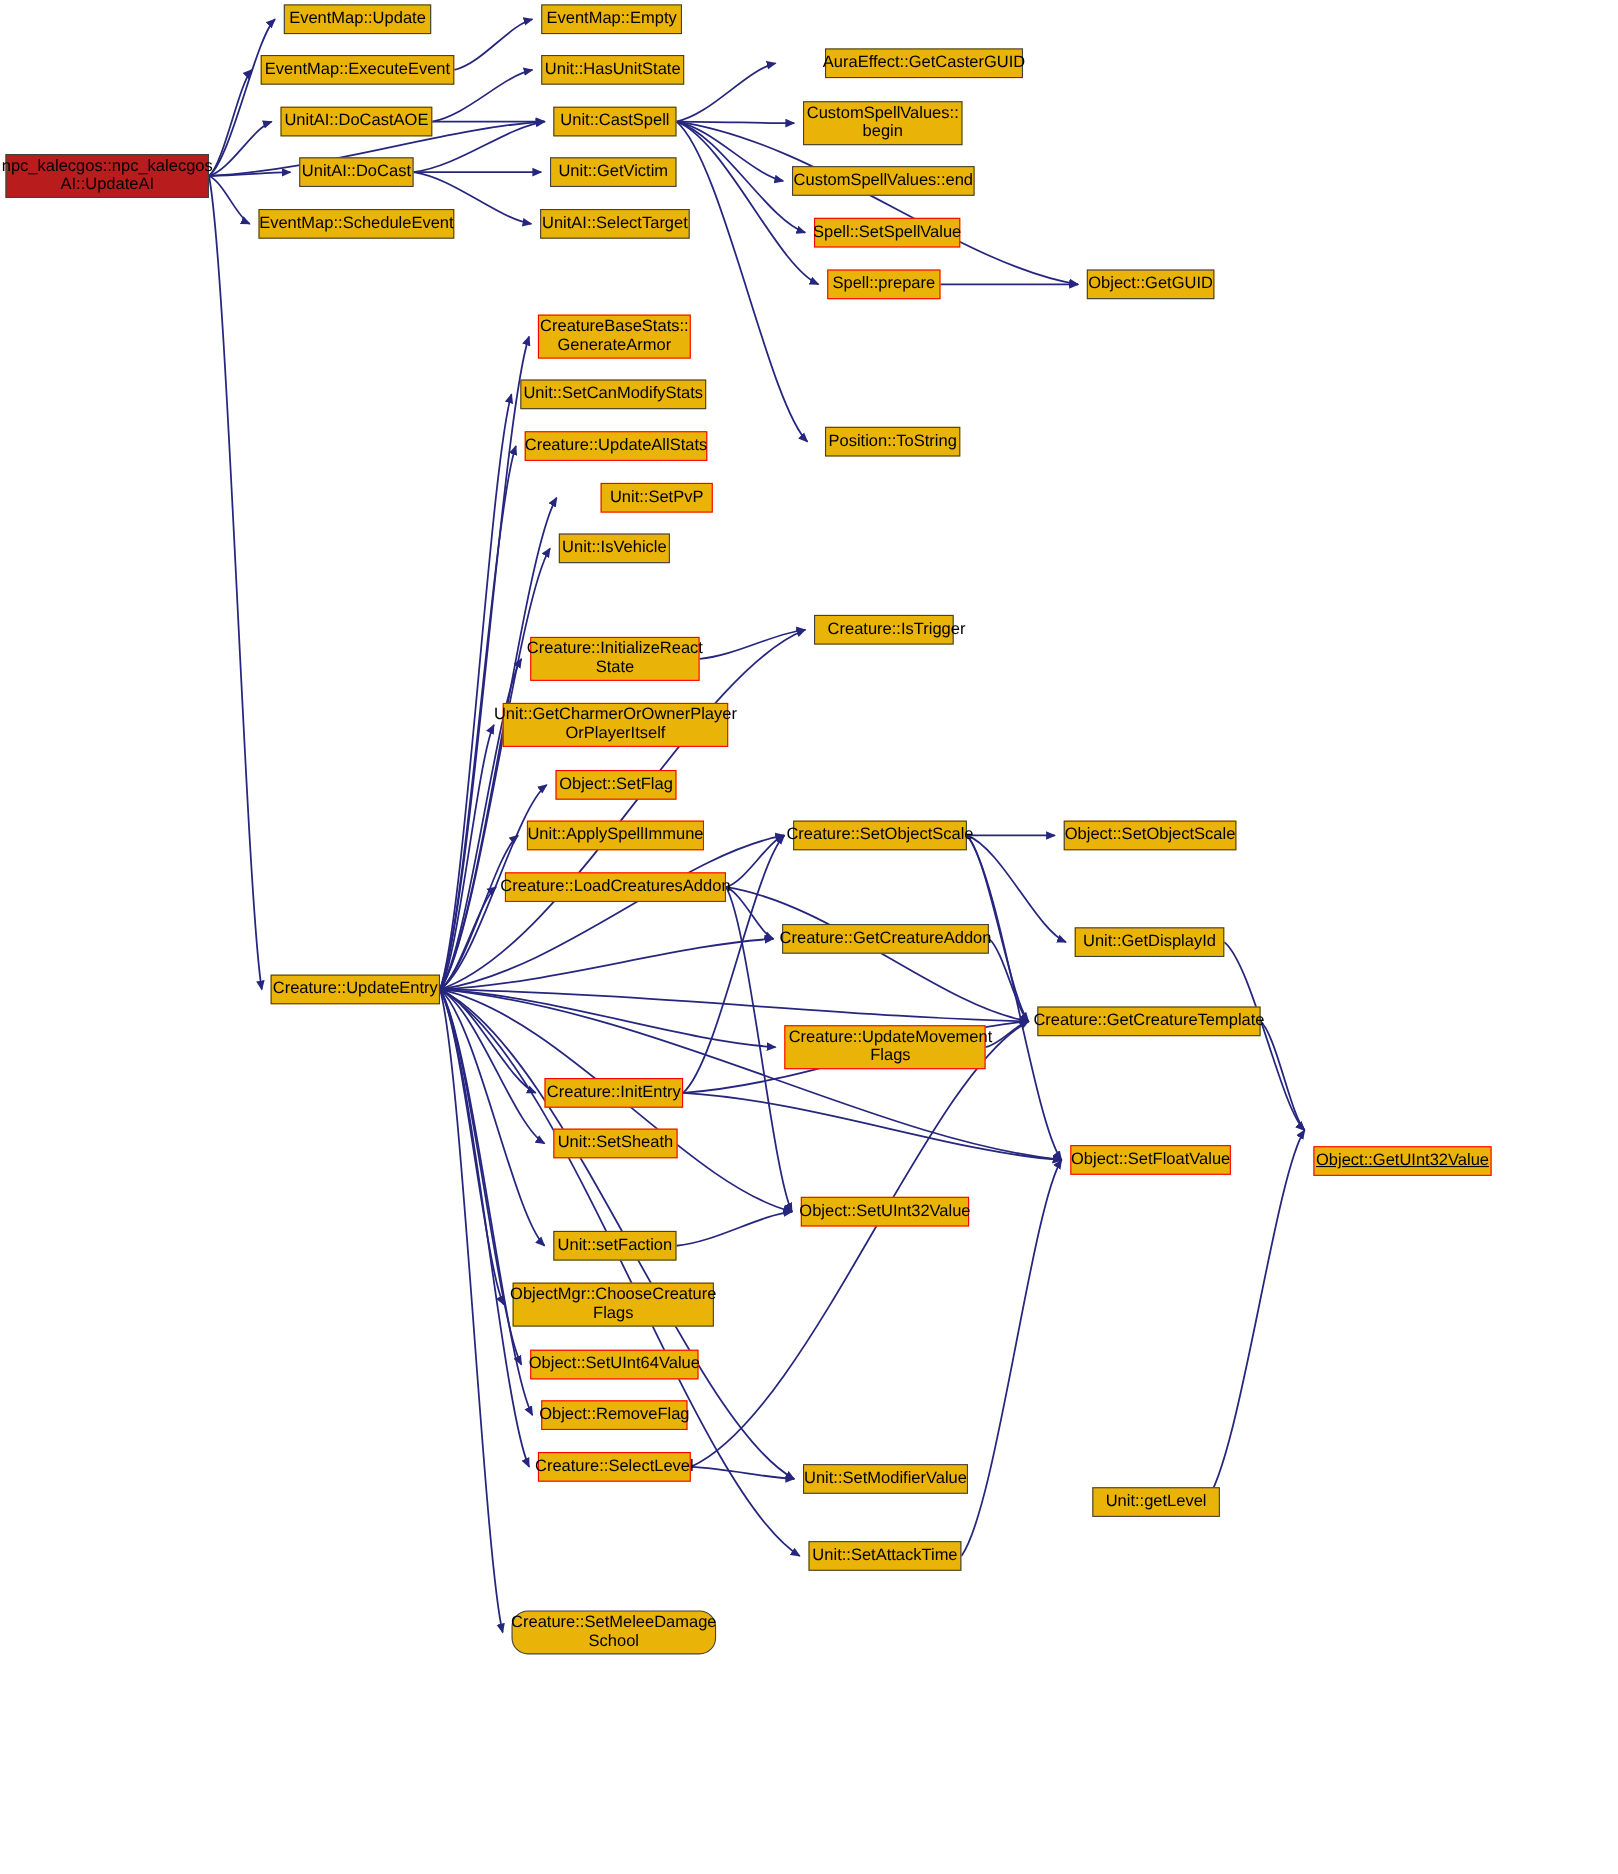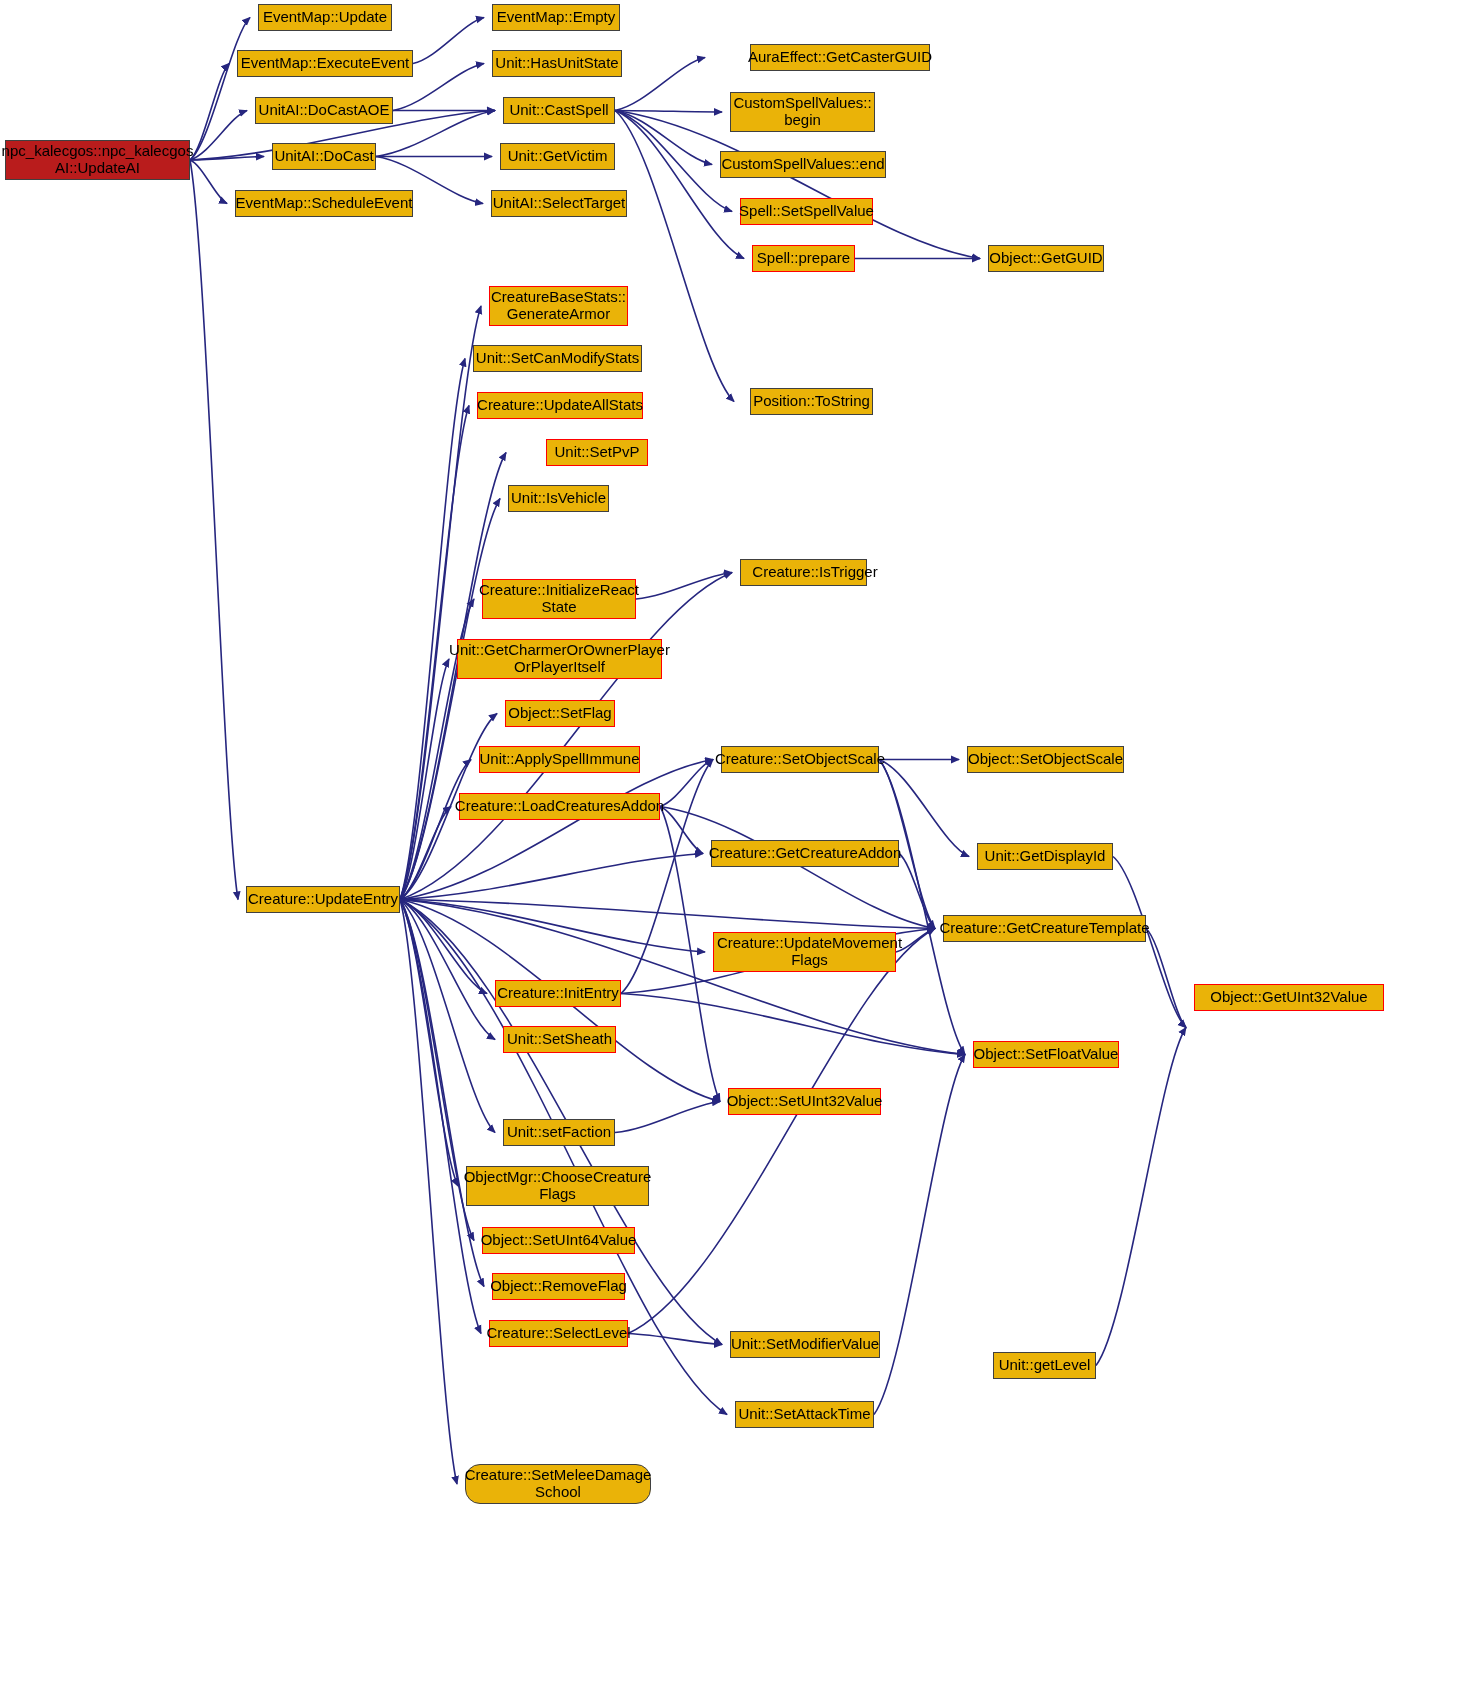--- a/index.html
+++ b/index.html
@@ -133,28 +133,28 @@
       <div class="node" style="left: 246px; top: 886px; width: 154px; height: 27px;">Creature::UpdateEntry</div>
       <div class="node" style="left: 721px; top: 746px; width: 158px; height: 27px;">Creature::SetObjectScale</div>
       <div class="node" style="left: 967px; top: 746px; width: 157px; height: 27px;">Object::SetObjectScale</div>
       <div class="node" style="left: 711px; top: 840px; width: 188px; height: 27px;">Creature::GetCreatureAddon</div>
       <div class="node" style="left: 977px; top: 843px; width: 136px; height: 27px;">Unit::GetDisplayId</div>
       <div class="node" style="left: 943px; top: 915px; width: 203px; height: 27px;">Creature::GetCreatureTemplate</div>
       <div class="node red" style="left: 713px; top: 932px; width: 183px; height: 40px; padding-left: 15px;">Creature::UpdateMovement
 Flags</div>
       <div class="node red" style="left: 495px; top: 980px; width: 126px; height: 27px;">Creature::InitEntry</div>
       <div class="node red" style="left: 503px; top: 1026px; width: 113px; height: 27px;">Unit::SetSheath</div>
-      <div class="node red" style="left: 1194px; top: 984px; width: 190px; height: 27px;">Object::GetUInt32Value</div>
+      <div class="node red" style="left: 1194px; top: 1042px; width: 162px; height: 27px; text-decoration: underline;">Object::GetUInt32Value</div>
       <div class="node red" style="left: 973px; top: 1041px; width: 146px; height: 27px;">Object::SetFloatValue</div>
       <div class="node red" style="left: 728px; top: 1088px; width: 153px; height: 27px;">Object::SetUInt32Value</div>
       <div class="node" style="left: 503px; top: 1119px; width: 112px; height: 27px;">Unit::setFaction</div>
       <div class="node" style="left: 466px; top: 1166px; width: 183px; height: 40px;">ObjectMgr::ChooseCreature
 Flags</div>
       <div class="node red" style="left: 482px; top: 1227px; width: 153px; height: 27px;">Object::SetUInt64Value</div>
       <div class="node red" style="left: 492px; top: 1273px; width: 133px; height: 27px;">Object::RemoveFlag</div>
       <div class="node red" style="left: 489px; top: 1320px; width: 139px; height: 27px;">Creature::SelectLevel</div>
       <div class="node" style="left: 730px; top: 1331px; width: 150px; height: 27px;">Unit::SetModifierValue</div>
       <div class="node" style="left: 735px; top: 1401px; width: 139px; height: 27px;">Unit::SetAttackTime</div>
-      <div class="node" style="left: 993px; top: 1352px; width: 103px; height: 27px;">Unit::getLevel</div>
+      <div class="node" style="left: 993px; top: 1352px; width: 116px; height: 27px;">Unit::getLevel</div>
       <div class="node" style="left: 465px; top: 1464px; width: 186px; height: 40px; border-radius: 15px;">Creature::SetMeleeDamage
 School</div>
     </div>
 </div>
 
 </body></html>

